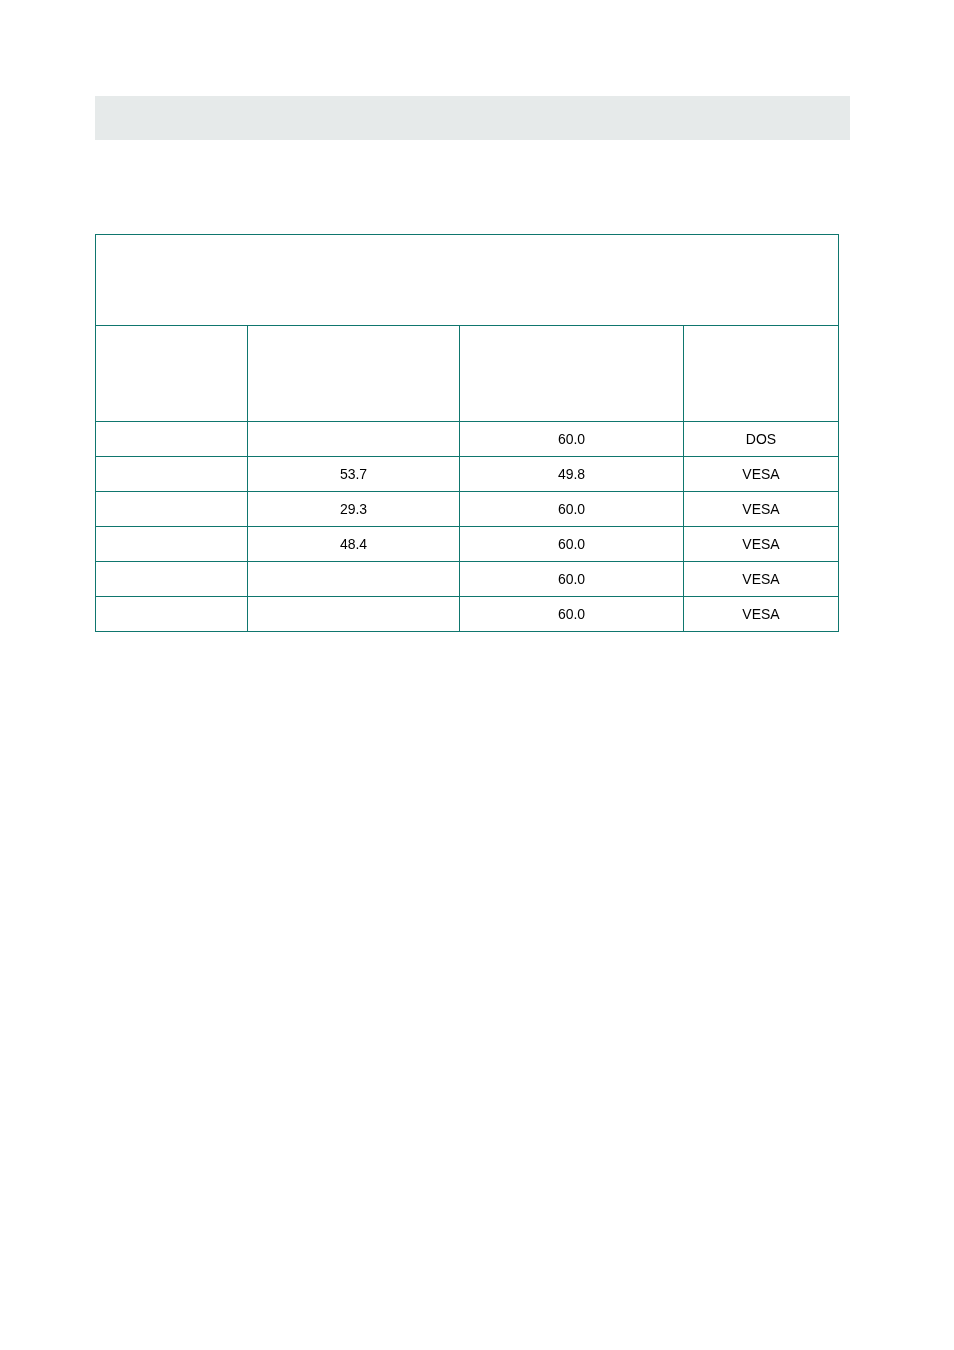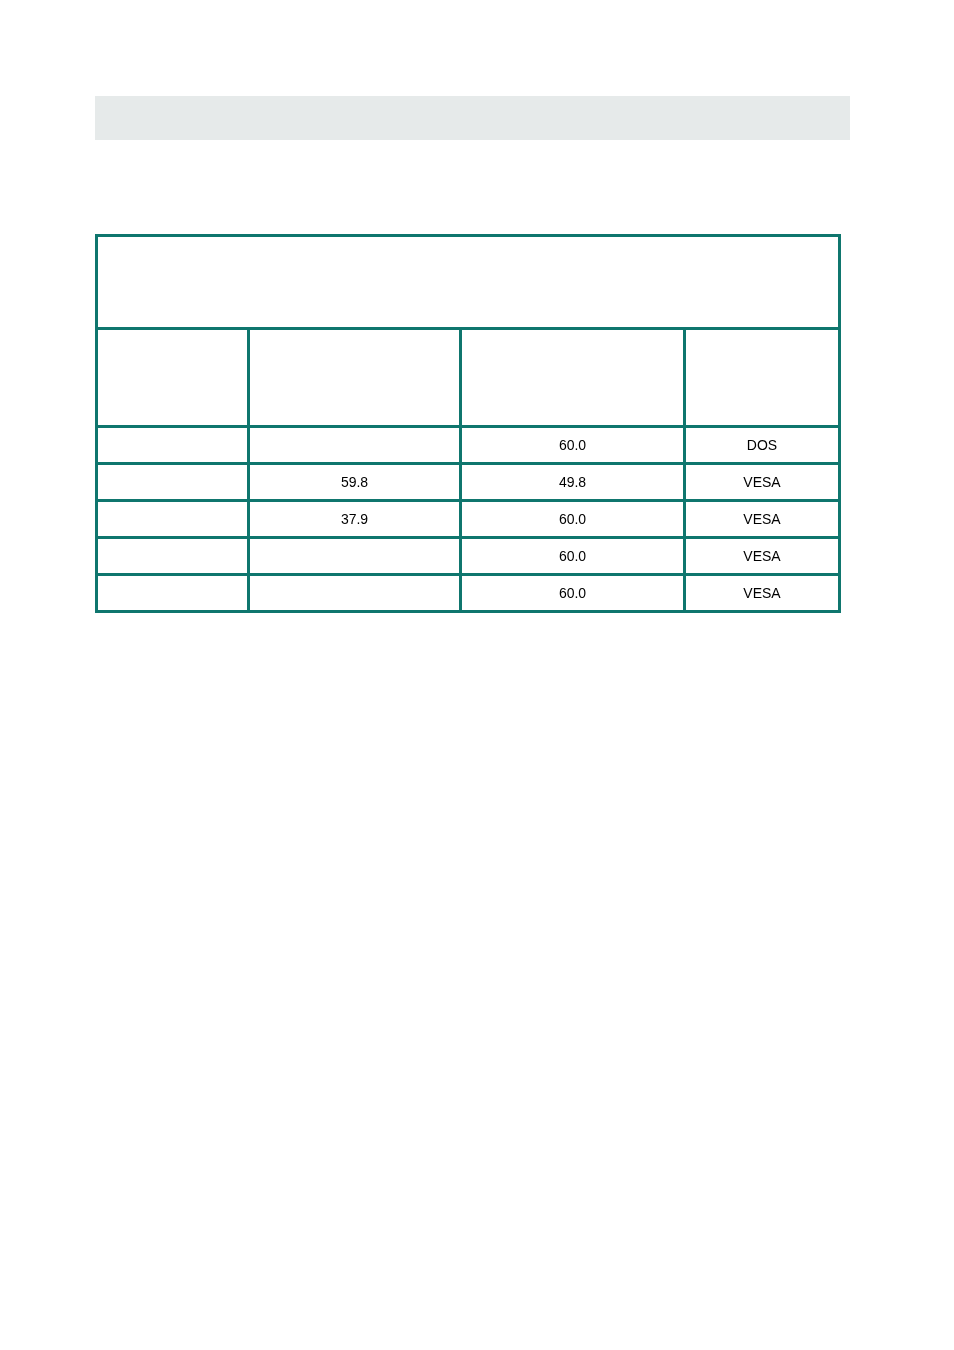--- a/index.html
+++ b/index.html
@@ -36,21 +36,21 @@
   
   .mode-table {
     position: absolute;
     left: 95px;
     top: 234px;
     width: 743px;
     border-collapse: collapse;
     table-layout: fixed;
   }
   .mode-table td, .mode-table th {
-    border: 3px solid #0f766e;
+    border: 1px solid #0f766e;
     padding: 0;
     font-weight: normal;
     font-size: 14px;
     color: #000000;
     vertical-align: middle;
   }
 
   .caption-cell {
     height: 74px;
     text-align: left;
@@ -106,27 +106,33 @@
     </tr>
 
     <tr class="body-row">
       <td></td>
       <td></td>
       <td>60.0</td>
       <td>DOS</td>
     </tr>
     <tr class="body-row">
       <td></td>
-      <td>59.8</td>
+      <td>53.7</td>
       <td>49.8</td>
       <td>VESA</td>
     </tr>
     <tr class="body-row">
       <td></td>
-      <td>37.9</td>
+      <td>29.3</td>
+      <td>60.0</td>
+      <td>VESA</td>
+    </tr>
+    <tr class="body-row">
+      <td></td>
+      <td>48.4</td>
       <td>60.0</td>
       <td>VESA</td>
     </tr>
     <tr class="body-row">
       <td></td>
       <td></td>
       <td>60.0</td>
       <td>VESA</td>
     </tr>
     <tr class="body-row">

